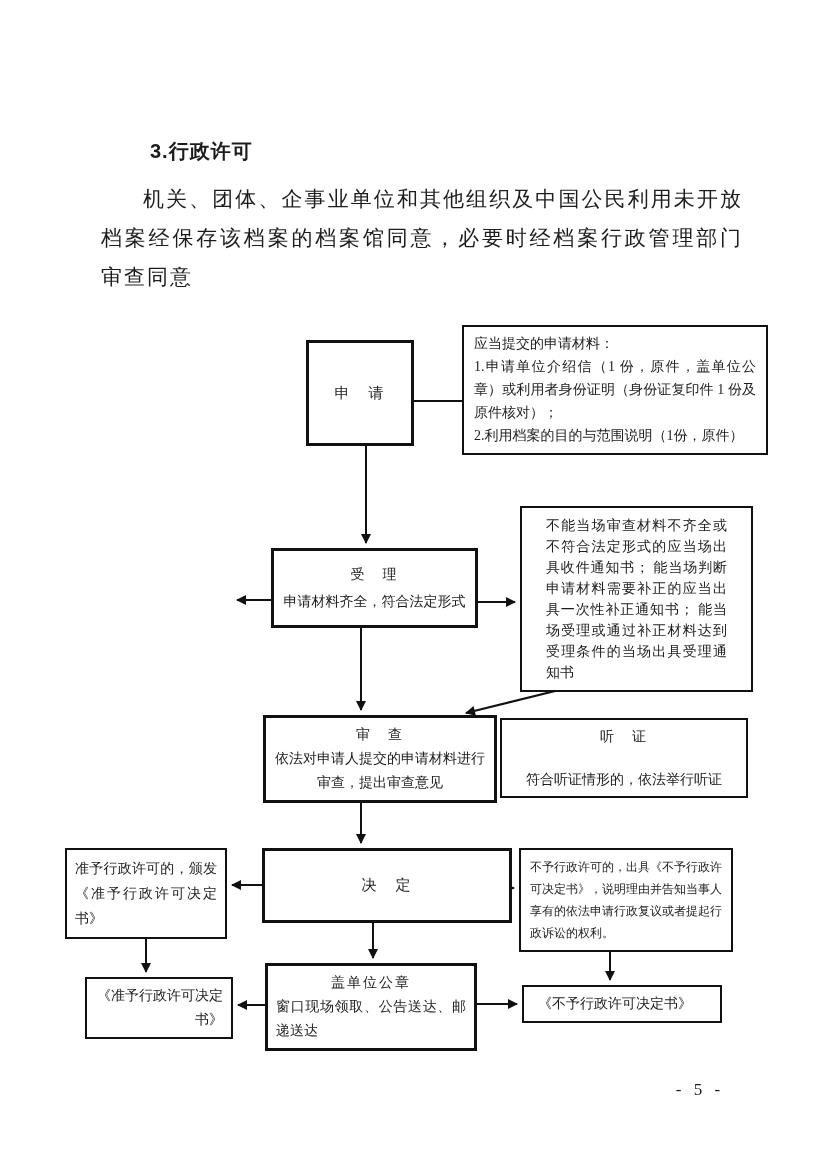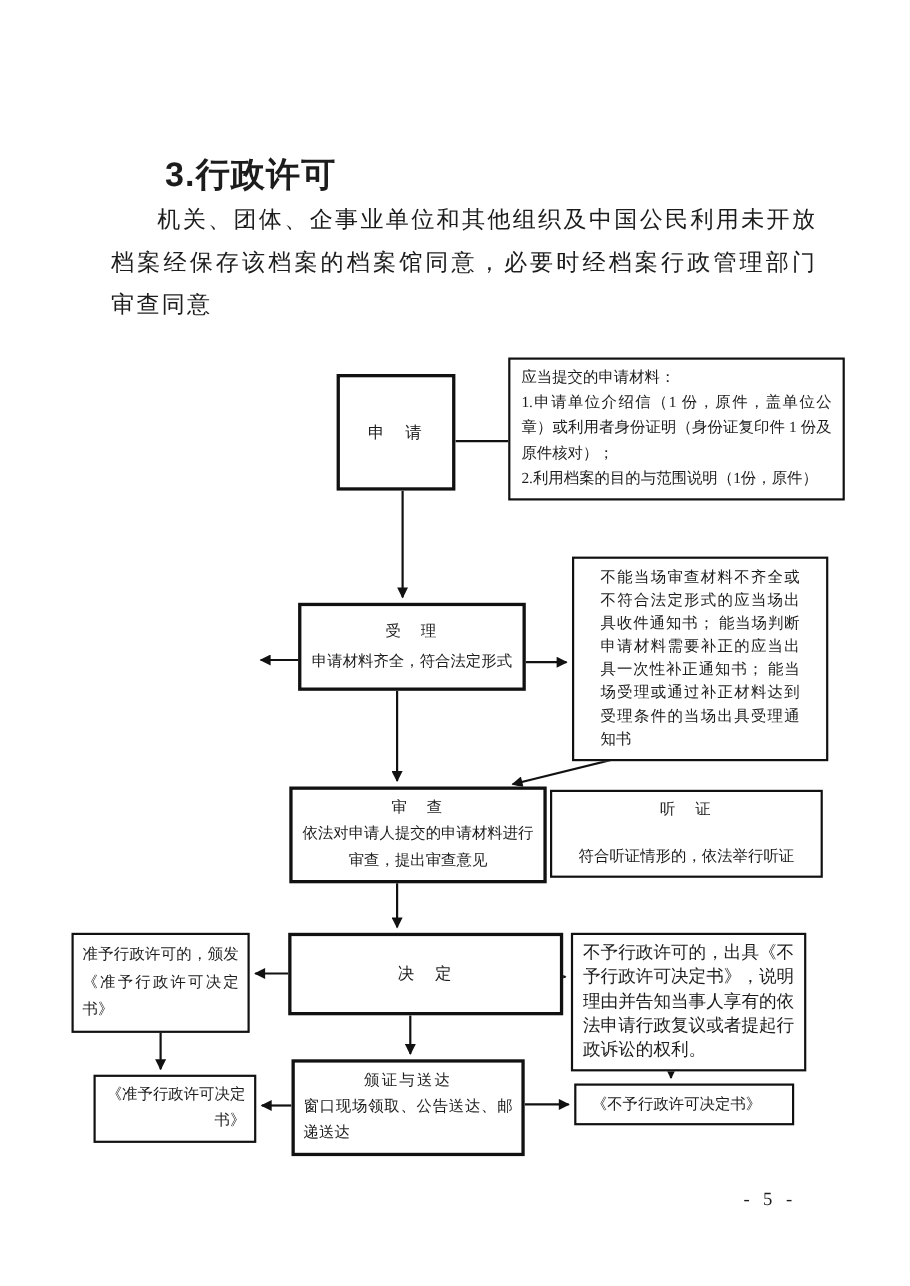--- a/index.html
+++ b/index.html
@@ -15,21 +15,21 @@
     background: #ffffff;
     color: #1c1c1c;
     overflow: hidden;
   }
   .doc-heading {
     position: absolute;
     left: 150px;
     top: 138px;
     font-family: "Liberation Sans", sans-serif;
     font-weight: bold;
-    font-size: 31px;
+    font-size: 20px;
     letter-spacing: 1px;
     color: #1c1c1c;
   }
   .doc-paragraph {
     position: absolute;
     left: 101px;
     top: 180px;
     width: 642px;
     font-size: 21px;
     line-height: 39px;
@@ -72,21 +72,21 @@
 
   #apply      { left: 306px; top: 340px; width: 108px; height: 106px; font-size: 15px; font-family: Liberation Mono, monospace; }
   #materials  { left: 462px; top: 325px; width: 306px; min-height: 130px; padding: 5px 10px; line-height: 23px; }
   #notice     { left: 57px;  top: 461px; width: 175px; min-height: 232px; padding: 8px 8px; line-height: 22px; }
   #accept     { left: 271px; top: 548px; width: 207px; height: 80px;  line-height: 27px; }
   #collection { left: 520px; top: 506px; width: 233px; min-height: 164px; padding: 7px 24px; line-height: 21px; }
   #review     { left: 263px; top: 715px; width: 234px; min-height: 85px; padding: 5px 6px; line-height: 24px; }
   #hearing    { left: 500px; top: 718px; width: 248px; height: 80px; line-height: 25px; gap: 18px; }
   #decision   { left: 262px; top: 848px; width: 250px; height: 75px; font-size: 15px; }
   #grant      { left: 65px;  top: 848px; width: 162px; min-height: 90px; padding: 6px 8px; line-height: 25px; }
-  #deny       { left: 519px; top: 848px; width: 214px; min-height: 102px; padding: 6px 9px; line-height: 22px; font-size: 16px; }
+  #deny       { left: 519px; top: 848px; width: 214px; min-height: 102px; padding: 6px 9px; line-height: 22px; font-size: 12px; }
   #delivery   { left: 265px; top: 963px; width: 212px; min-height: 85px; padding: 5px 8px; line-height: 24px; }
   #grant-doc  { left: 85px;  top: 977px; width: 148px; min-height: 58px; padding: 5px 8px; line-height: 24px; text-align: right; }
   #deny-doc   { left: 522px; top: 985px; width: 200px; height: 38px; display: flex; align-items: center; padding-left: 14px; box-sizing: border-box; }
 
   .arrow-layer {
     position: absolute;
     left: 0; top: 0;
     width: 827px; height: 1169px;
     pointer-events: none;
   }
@@ -152,21 +152,21 @@
 
   <div id="decision" class="fc-box fc-main fc-center">
     <span class="fc-title">决　定</span>
   </div>
 
   <div id="grant" class="fc-box fc-body">准予行政许可的，颁发《准予行政许可决定书》</div>
 
   <div id="deny" class="fc-box fc-body">不予行政许可的，出具《不予行政许可决定书》，说明理由并告知当事人享有的依法申请行政复议或者提起行政诉讼的权利。</div>
 
   <div id="delivery" class="fc-box fc-main">
-    <div style="text-align:center;" class="fc-title">颁证与送达</div>
+    <div style="text-align:center;" class="fc-title">盖单位公章</div>
     <div class="fc-body">窗口现场领取、公告送达、邮递送达</div>
   </div>
 
   <div id="grant-doc" class="fc-box">《准予行政许可决定书》</div>
 
   <div id="deny-doc" class="fc-box">
     <span>《不予行政许可决定书》</span>
   </div>
 
   <div class="page-number">- 5 -</div>

